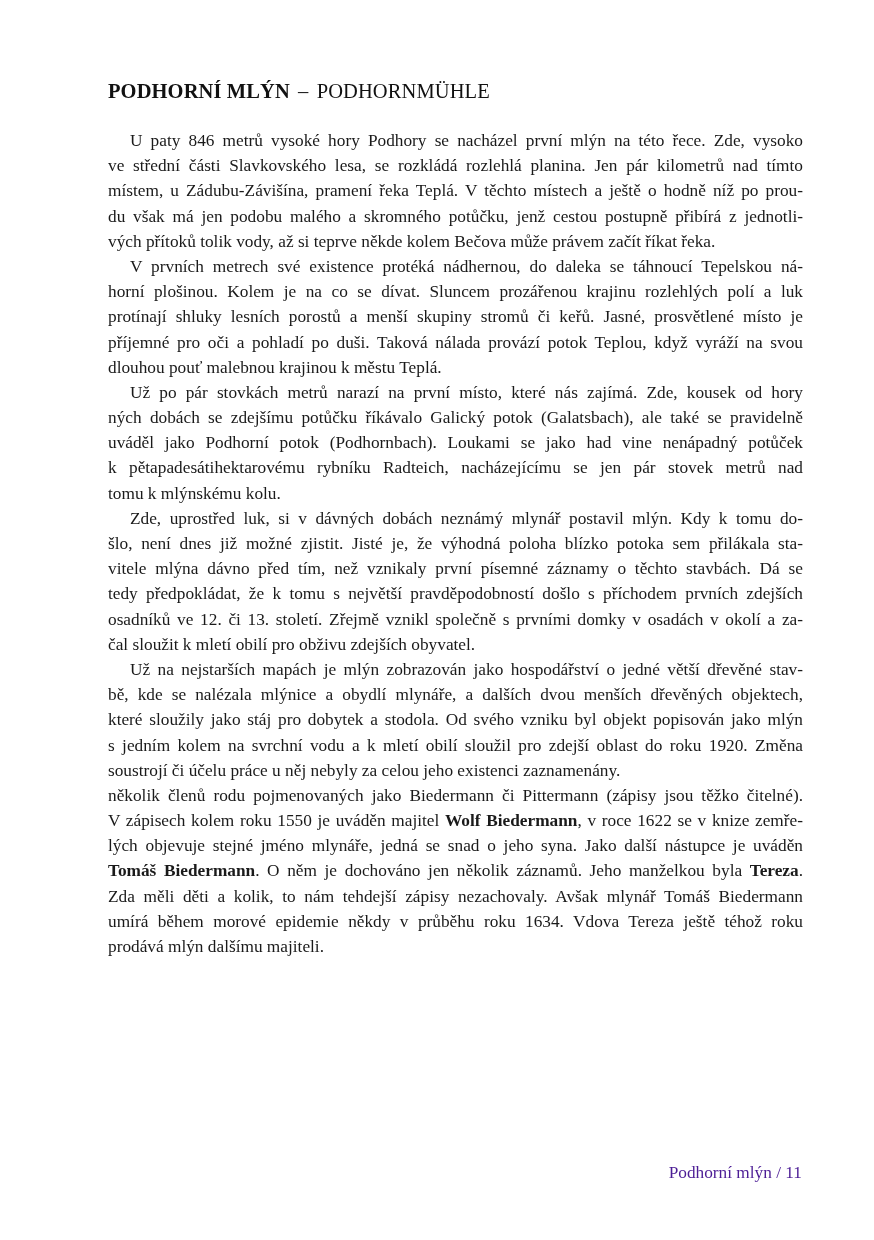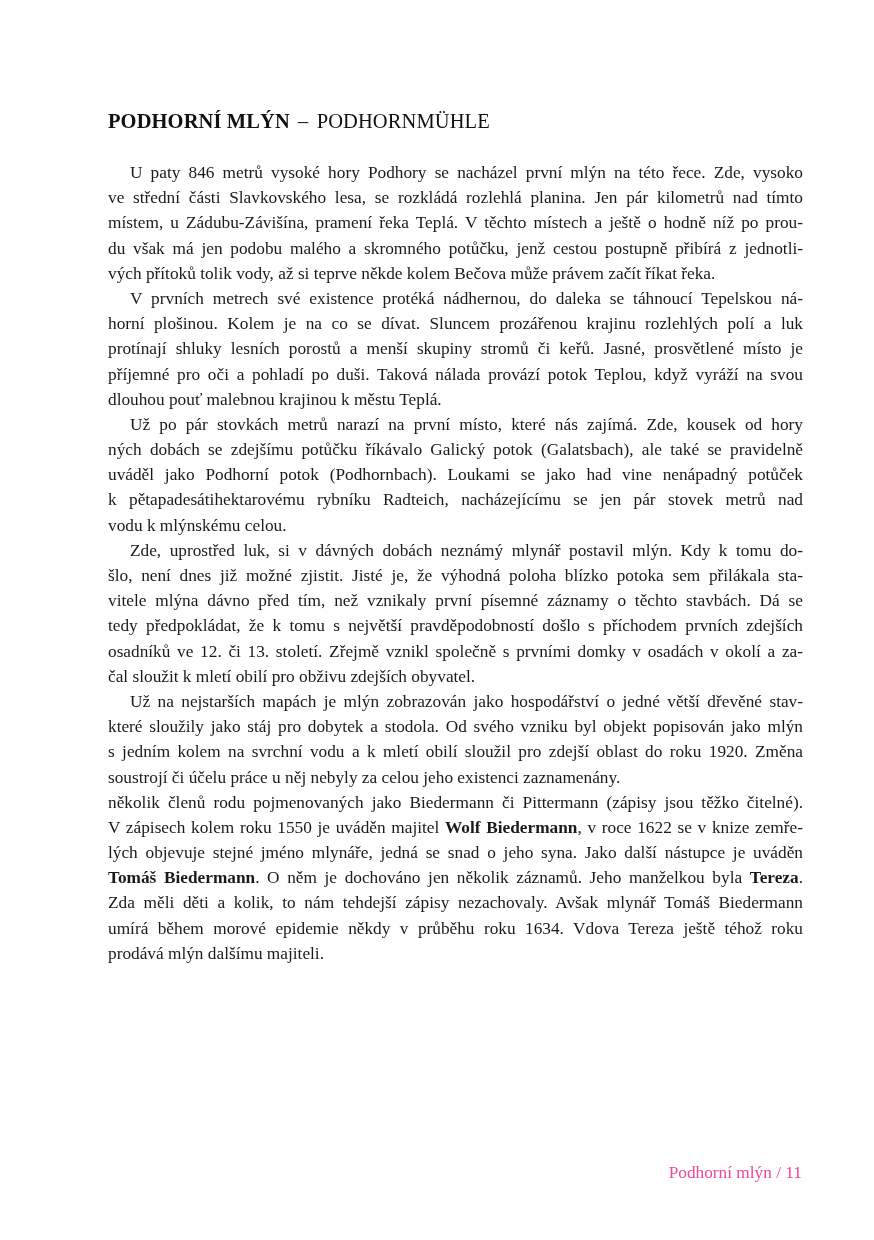--- a/index.html
+++ b/index.html
@@ -6,38 +6,37 @@
   body { width: 874px; height: 1240px; position: relative; overflow: hidden; }
   .page {
     position: absolute; left: 0; top: 0; width: 874px; height: 1240px;
     background: #ffffff; color: #1a1a1a;
     font-family: "Liberation Serif", "DejaVu Serif", serif;
   }
   .heading {
     position: absolute; left: 108px; top: 80px;
     font-size: 20.5px; letter-spacing: 0.1px; color: #111;
     white-space: nowrap;
-    margin-top: 30px;
   }
   .heading .bold { font-weight: bold; }
   .heading .sep { margin: 0 3px; }
   .body-text {
     position: absolute; left: 108px; top: 128px; width: 695px;
-    font-size: 17.3px; line-height: 25.2px; color: #1a1a1a; margin-top: 32px;
+    font-size: 17.3px; line-height: 25.2px; color: #1a1a1a;
   }
   .line {
     display: block; height: 25.2px; white-space: nowrap;
     text-align: justify; text-align-last: justify;
   }
   .line.last { text-align-last: left; }
   .line.indent { padding-left: 22px; }
   .line b { font-weight: bold; }
   .footer {
     position: absolute; right: 72px; top: 1163px;
-    font-size: 17.3px; color: #ec4899; white-space: nowrap;
+    font-size: 17.3px; color: #4c1d95; white-space: nowrap;
   }
 </style>
 </head>
 <body>
 
 <div class="page">
   <div class="heading">
     <span class="bold">PODHORNÍ MLÝN</span>
     <span class="sep">–</span>
     <span>PODHORNMÜHLE</span>
@@ -56,32 +55,33 @@
         <span class="line"><span>horní plošinou. Kolem je na co se dívat. Sluncem prozářenou krajinu rozlehlých polí a luk</span></span>
         <span class="line"><span>protínají shluky lesních porostů a menší skupiny stromů či keřů. Jasné, prosvětlené místo je</span></span>
         <span class="line"><span>příjemné pro oči a pohladí po duši. Taková nálada provází potok Teplou, když vyráží na svou</span></span>
         <span class="line last"><span>dlouhou pouť malebnou krajinou k městu Teplá.</span></span>
       </div>
       <div>
         <span class="line indent"><span>Už po pár stovkách metrů narazí na první místo, které nás zajímá. Zde, kousek od hory</span></span>
         <span class="line"><span>ných dobách se zdejšímu potůčku říkávalo Galický potok (Galatsbach), ale také se pravidelně</span></span>
         <span class="line"><span>uváděl jako Podhorní potok (Podhornbach). Loukami se jako had vine nenápadný potůček</span></span>
         <span class="line"><span>k pětapadesátihektarovému rybníku Radteich, nacházejícímu se jen pár stovek metrů nad</span></span>
-        <span class="line last"><span>vodu k mlýnskému celou.</span></span>
+        <span class="line last"><span>tomu k mlýnskému kolu.</span></span>
       </div>
       <div>
         <span class="line indent"><span>Zde, uprostřed luk, si v dávných dobách neznámý mlynář postavil mlýn. Kdy k tomu do-</span></span>
         <span class="line"><span>šlo, není dnes již možné zjistit. Jisté je, že výhodná poloha blízko potoka sem přilákala sta-</span></span>
         <span class="line"><span>vitele mlýna dávno před tím, než vznikaly první písemné záznamy o těchto stavbách. Dá se</span></span>
         <span class="line"><span>tedy předpokládat, že k tomu s největší pravděpodobností došlo s příchodem prvních zdejších</span></span>
         <span class="line"><span>osadníků ve 12. či 13. století. Zřejmě vznikl společně s prvními domky v osadách v okolí a za-</span></span>
         <span class="line last"><span>čal sloužit k mletí obilí pro obživu zdejších obyvatel.</span></span>
       </div>
       <div>
         <span class="line indent"><span>Už na nejstarších mapách je mlýn zobrazován jako hospodářství o jedné větší dřevěné stav-</span></span>
+        <span class="line"><span>bě, kde se nalézala mlýnice a obydlí mlynáře, a dalších dvou menších dřevěných objektech,</span></span>
         <span class="line"><span>které sloužily jako stáj pro dobytek a stodola. Od svého vzniku byl objekt popisován jako mlýn</span></span>
         <span class="line"><span>s jedním kolem na svrchní vodu a k mletí obilí sloužil pro zdejší oblast do roku 1920. Změna</span></span>
         <span class="line last"><span>soustrojí či účelu práce u něj nebyly za celou jeho existenci zaznamenány.</span></span>
       </div>
       <div>
         <span class="line"><span>několik členů rodu pojmenovaných jako Biedermann či Pittermann (zápisy jsou těžko čitelné).</span></span>
         <span class="line"><span>V zápisech kolem roku 1550 je uváděn majitel </span><b>Wolf Biedermann</b><span>, v roce 1622 se v knize zemře-</span></span>
         <span class="line"><span>lých objevuje stejné jméno mlynáře, jedná se snad o jeho syna. Jako další nástupce je uváděn</span></span>
         <span class="line"><b>Tomáš Biedermann</b><span>. O něm je dochováno jen několik záznamů. Jeho manželkou byla </span><b>Tereza</b><span>.</span></span>
         <span class="line"><span>Zda měli děti a kolik, to nám tehdejší zápisy nezachovaly. Avšak mlynář Tomáš Biedermann</span></span>

